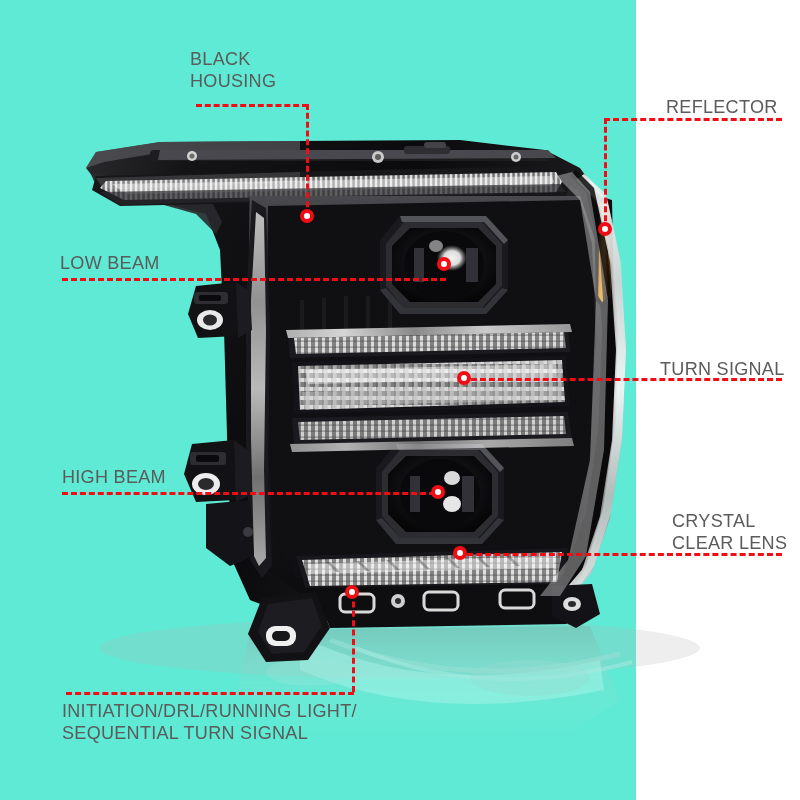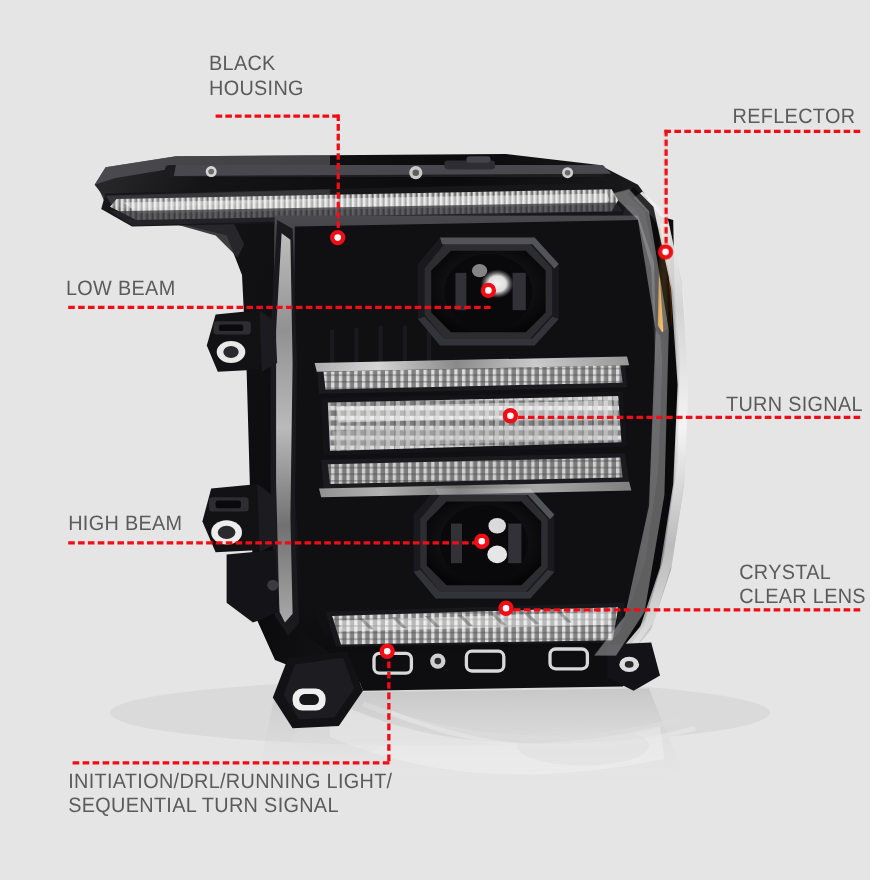--- a/index.html
+++ b/index.html
@@ -2,21 +2,21 @@
 <html><head>
 <meta charset="utf-8">
 <style>
   * { box-sizing: border-box; margin: 0; padding: 0; }
   html, body {
     width: 800px; height: 800px;
     background: #ffffff;
     font-family: "Liberation Sans", sans-serif;
     overflow: hidden;
   }
-  #stage { position: relative; width: 791px; height: 800px; background: #e5e5e5; }
+  #stage { position: relative; width: 636px; height: 800px; background: #5eead4; }
 
   
   .label {
     position: absolute;
     color: #5b5b5b;
     font-size: 19px;
     line-height: 22px;
     letter-spacing: .3px;
     font-weight: 400;
     white-space: pre;

